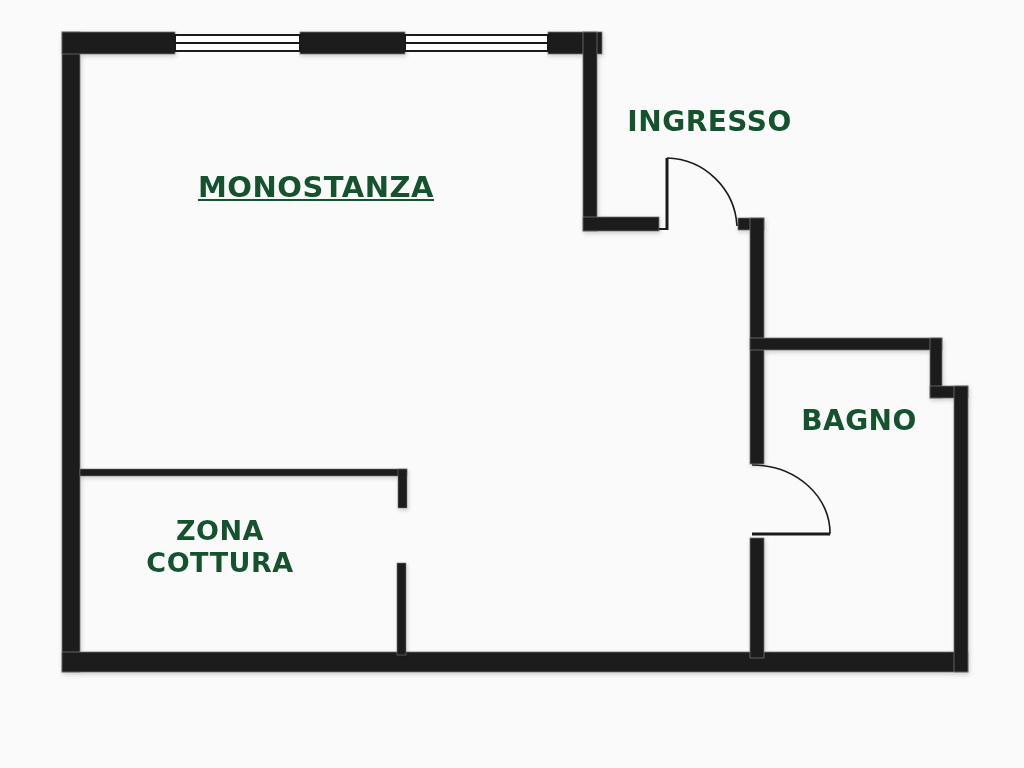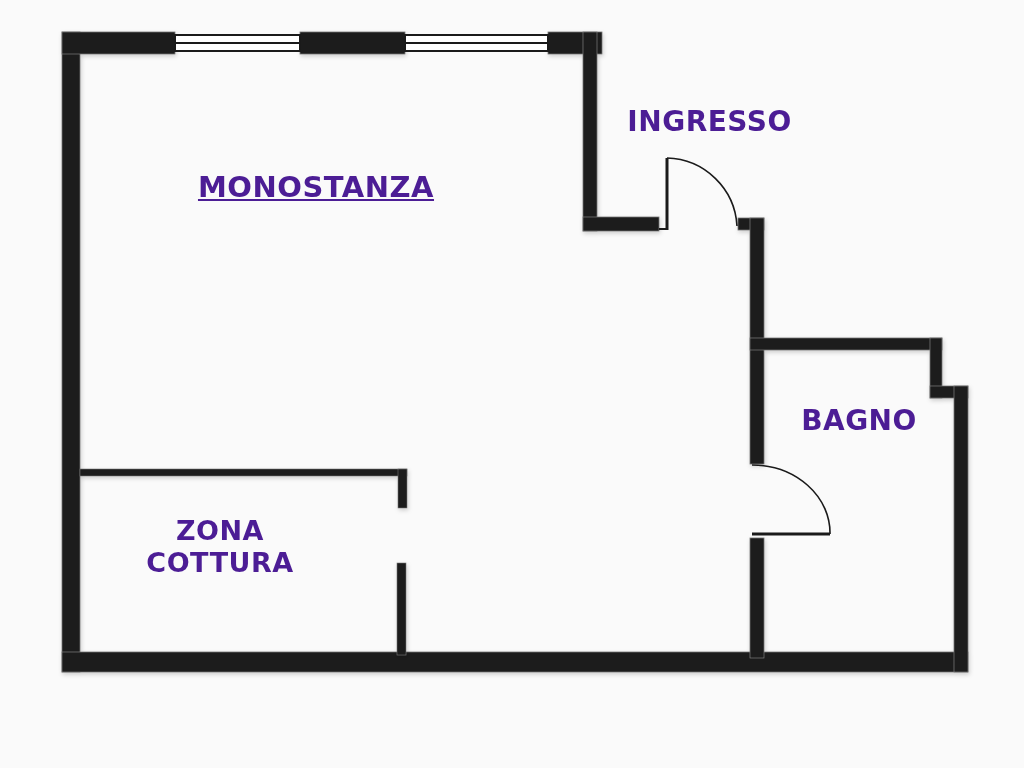--- a/index.html
+++ b/index.html
@@ -7,21 +7,21 @@
     width: 1024px; height: 768px; overflow: hidden;
     background: #fafafa;
     font-family: "DejaVu Sans", sans-serif;
   }
   .stage { position: relative; width: 1024px; height: 768px; }
   svg.plan { position: absolute; left: 0; top: 0; }
   .label {
     position: absolute;
     font-family: "DejaVu Sans", sans-serif;
     font-weight: bold;
-    color: #4c1d95;
+    color: #14532d;
     letter-spacing: 0.5px;
     text-align: center;
     line-height: 1.2;
     white-space: pre-line;
   }
   #lbl-monostanza { left: 176px; top: 170px; width: 280px; font-size: 29px; text-decoration: underline; }
   #lbl-ingresso  { left: 612px; top: 105px; width: 195px; font-size: 28px; }
   #lbl-bagno     { left: 786px; top: 404px; width: 146px; font-size: 28px; }
   #lbl-zona      { left: 120px; top: 515px; width: 200px; font-size: 27px; }
 </style>

